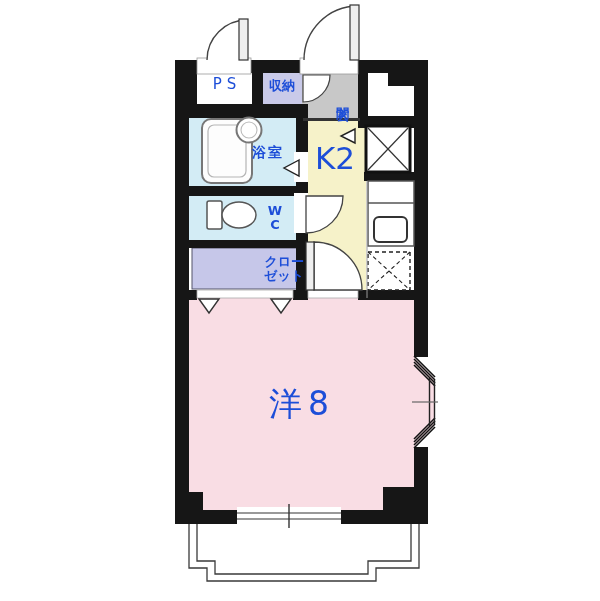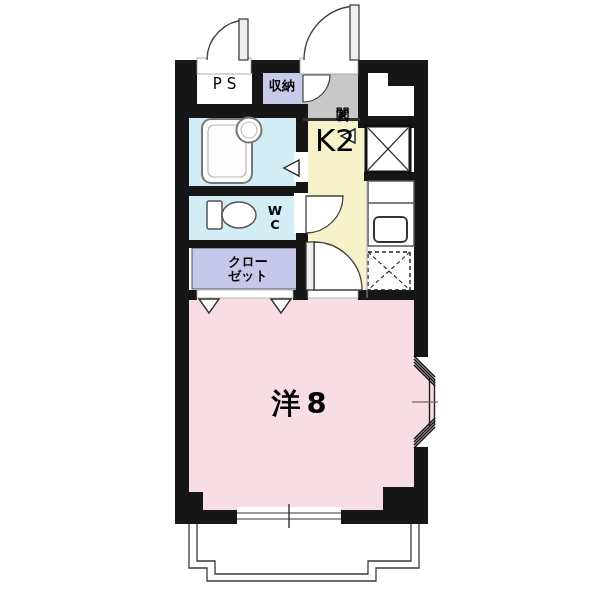--- a/index.html
+++ b/index.html
@@ -1,28 +1,28 @@
 <!DOCTYPE html>
 <html><head>
 <meta charset="utf-8">
 <style>
   html,body{margin:0;padding:0;background:#fff;}
   #canvas{position:relative;width:600px;height:601px;background:#ffffff;overflow:hidden;
           font-family:"DejaVu Sans",sans-serif;}
   #plan-svg{position:absolute;left:0;top:0;width:600px;height:601px;}
   .lbl{position:absolute;display:flex;align-items:center;justify-content:center;
-       color:#000000;line-height:1.1;white-space:pre;}
+       color:#1d4ed8;line-height:1.1;white-space:pre;}
   .lbl-ps      {left:197px;top:64px;width:55px;height:40px;font-size:15px;letter-spacing:5px;padding-left:5px;box-sizing:border-box;}
   .lbl-storage {left:261px;top:66px;width:42px;height:40px;font-size:13px;font-weight:bold;}
   .lbl-entrance{left:328px;top:74px;width:28px;height:46px;font-size:13px;font-weight:bold;writing-mode:vertical-rl;}
   .lbl-bath    {left:233px;top:141px;width:70px;height:24px;font-size:14px;font-weight:bold;letter-spacing:2px;}
-  .lbl-k2      {left:303px;top:110px;width:64px;height:60px;font-size:31px;}
+  .lbl-k2      {left:303px;top:128px;width:64px;height:60px;font-size:31px;}
   .lbl-wc      {left:257px;top:197px;width:36px;height:42px;font-size:13px;font-weight:bold;flex-direction:column;}
-  .lbl-closet  {left:192px;top:250px;width:112px;height:38px;font-size:13px;font-weight:bold;flex-direction:column;}
-  .lbl-main    {left:189px;top:298px;width:226px;height:212px;font-size:29px;letter-spacing:6px;font-weight:bold;}
+  .lbl-closet  {left:192px;top:250px;width:112px;height:38px;font-size:13px;font-weight:bold;flex-direction:column;align-items:flex-end;}
+  .lbl-main    {left:189px;top:298px;width:226px;height:212px;font-size:33px;letter-spacing:6px;}
   .lbl-balcony {left:189px;top:541px;width:230px;height:24px;font-size:14px;font-weight:bold;letter-spacing:2px;}
 </style>
 </head>
 <body>
 
 <div id="canvas">
   <svg id="plan-svg" viewBox="0 0 600 601">
 
     <g>
       <rect x="197" y="64" width="55" height="40" fill="#ffffff"></rect>
@@ -144,20 +144,21 @@
 
     <g fill="none" stroke="#3a3a3a" stroke-width="1.3">
       <path d="M 189,524 L 189,568 L 207,568 L 207,581 L 376,581 L 376,568 L 419,568 L 419,524"></path>
       <path d="M 197,524 L 197,561 L 215,561 L 215,574 L 368,574 L 368,561 L 411,561 L 411,524"></path>
     </g>
   </svg>
 
   <div class="lbl lbl-ps">PS</div>
   <div class="lbl lbl-storage">収納</div>
   <div class="lbl lbl-entrance">玄関</div>
+  <div class="lbl lbl-bath">浴室</div>
   <div class="lbl lbl-k2">K2</div>
   <div class="lbl lbl-wc">
     <span>W</span>
     <span>C</span>
   </div>
   <div class="lbl lbl-closet">
     <span>クロー</span>
     <span>ゼット</span>
   </div>
   <div class="lbl lbl-main">洋8</div>

